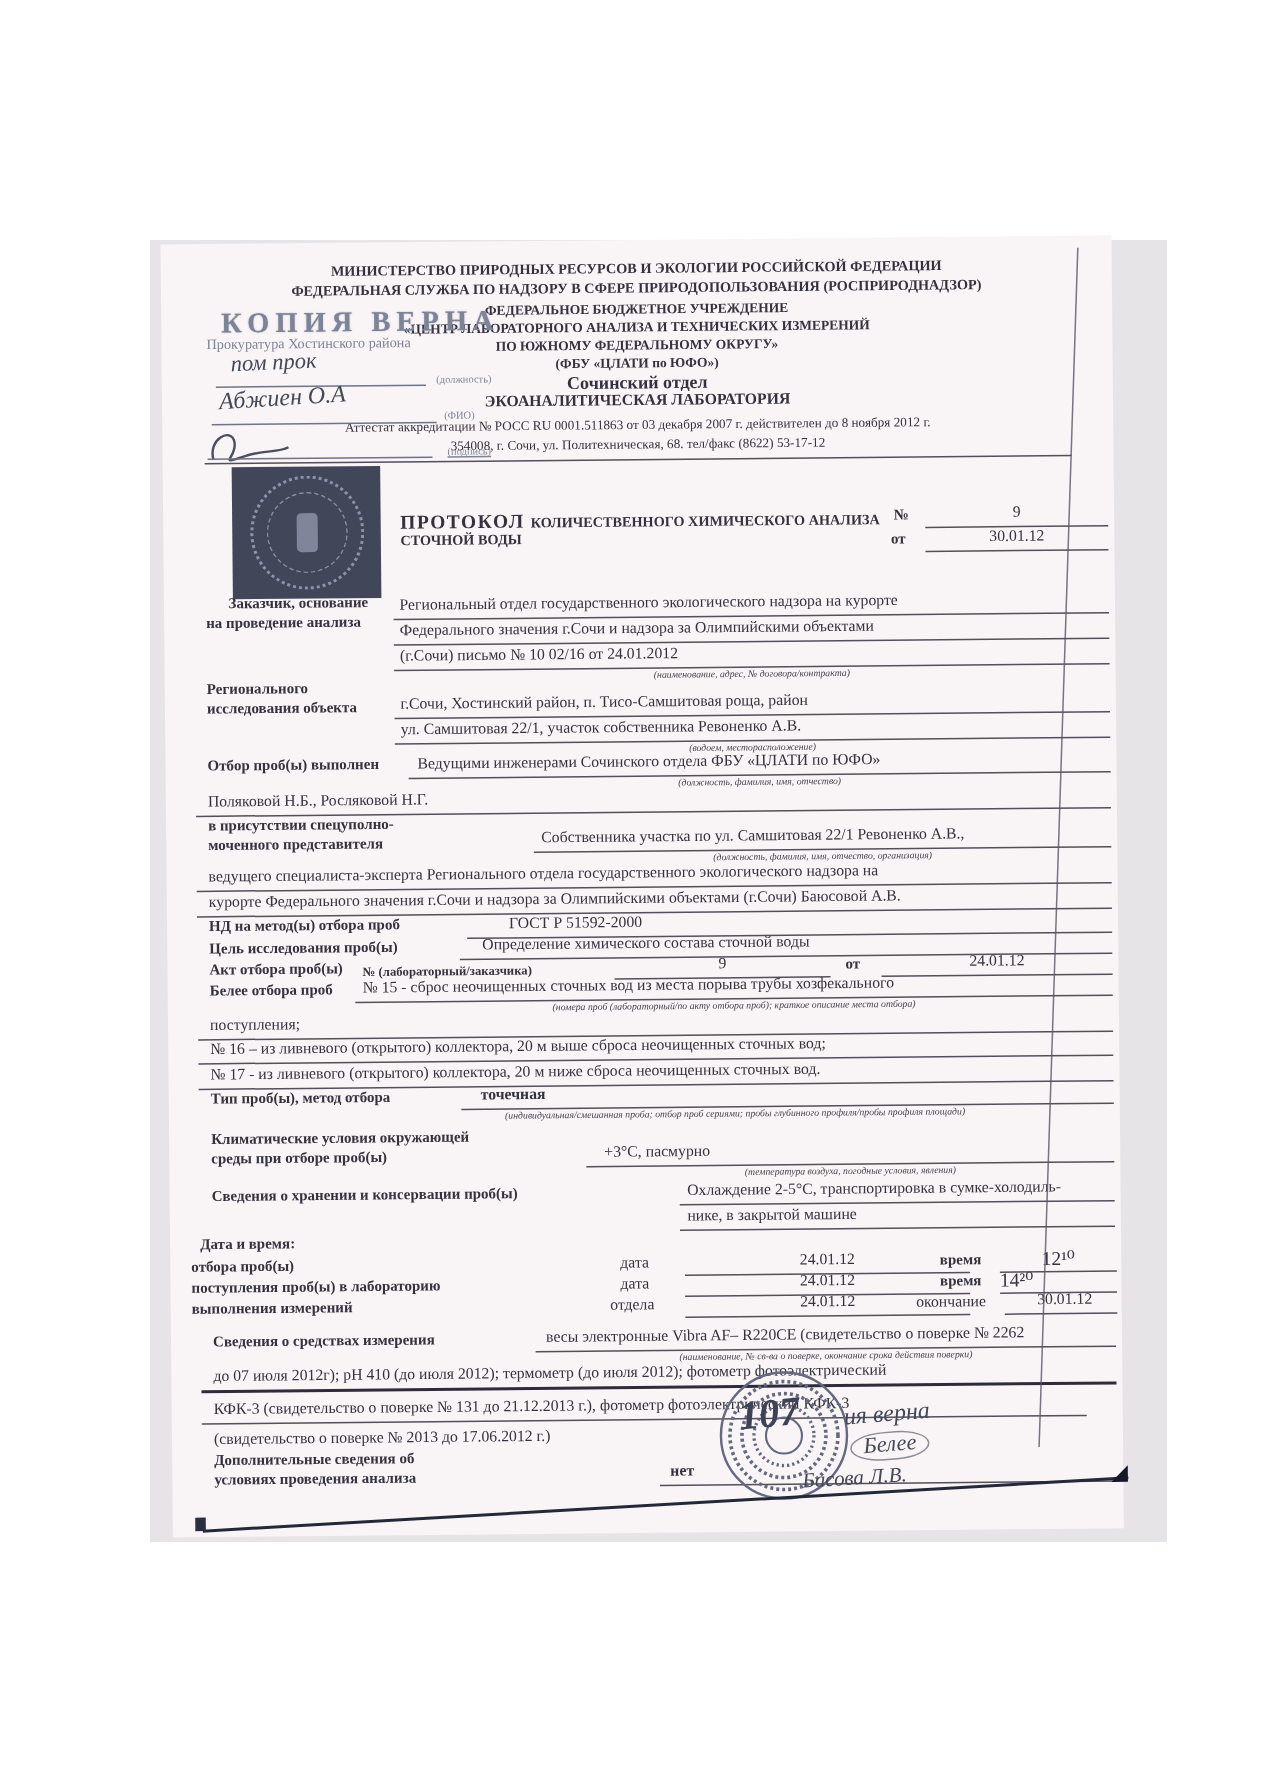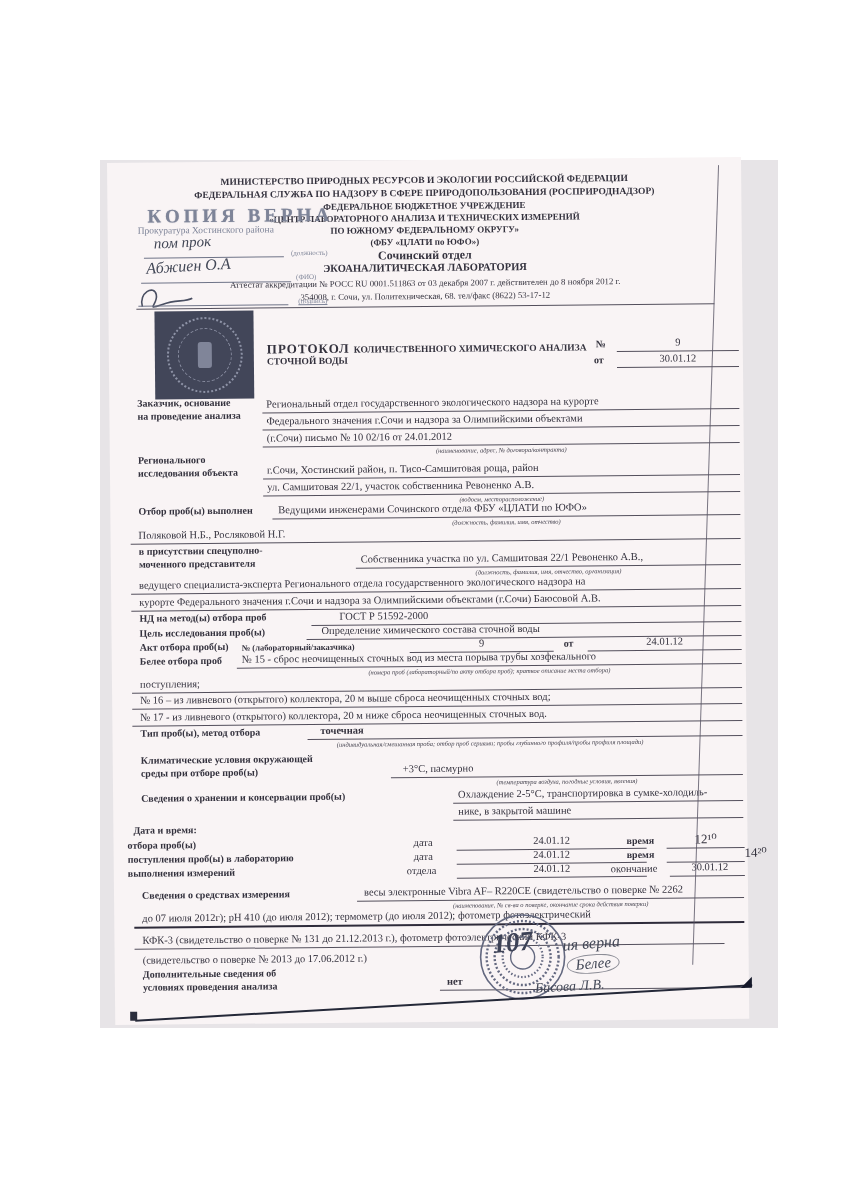--- a/index.html
+++ b/index.html
@@ -80,21 +80,21 @@
     <span style="font-weight:bold;font-size:9.5px;">КОЛИЧЕСТВЕННОГО ХИМИЧЕСКОГО АНАЛИЗА</span>
   </div>
   <div class="abs" style="left:158px;top:195px;font-weight:bold;font-size:9.5px;">СТОЧНОЙ ВОДЫ</div>
   <div class="abs lbl" style="left:487px;top:180px;">№</div>
   <div class="abs val" style="left:510px;top:179px;width:118px;text-align:center;">9</div>
   <div class="line" style="left:508px;top:193px;width:122px;"></div>
   <div class="abs lbl" style="left:485px;top:196px;">от</div>
   <div class="abs val" style="left:510px;top:195px;width:118px;text-align:center;">30.01.12</div>
   <div class="line" style="left:508px;top:209px;width:122px;"></div>
 
-  <div class="abs lbl" style="left:28px;top:235px;">Заказчик, основание</div>
+  <div class="abs lbl" style="left:43px;top:235px;">Заказчик, основание</div>
   <div class="abs lbl" style="left:28px;top:248px;">на проведение анализа</div>
   <div class="abs val" style="left:157px;top:237px;">Региональный отдел государственного экологического надзора на курорте</div>
   <div class="line" style="left:153px;top:251px;width:477px;"></div>
   <div class="abs val" style="left:157px;top:254px;">Федерального значения г.Сочи и надзора за Олимпийскими объектами</div>
   <div class="line" style="left:153px;top:268px;width:477px;"></div>
   <div class="abs val" style="left:157px;top:271px;">(г.Сочи)  письмо № 10 02/16 от 24.01.2012</div>
   <div class="line" style="left:153px;top:285px;width:477px;"></div>
   <div class="abs fine" style="left:153px;top:287px;width:477px;text-align:center;font-style:italic;">(наименование, адрес, № договора/контракта)</div>
 
   <div class="abs lbl" style="left:28px;top:292px;">Регионального</div>
@@ -172,21 +172,21 @@
   <div class="abs val" style="left:343px;top:676px;width:190px;text-align:center;">24.01.12</div>
   <div class="line" style="left:343px;top:690px;width:190px;"></div>
   <div class="abs lbl" style="left:513px;top:677px;">время</div>
   <div class="abs val sup" style="left:553px;top:674px;width:78px;text-align:center;">12¹⁰</div>
   <div class="line" style="left:553px;top:690px;width:78px;"></div>
   <div class="abs lbl" style="left:14px;top:691px;">поступления проб(ы)  в лабораторию</div>
   <div class="abs val" style="left:300px;top:691px;">дата</div>
   <div class="abs val" style="left:343px;top:690px;width:190px;text-align:center;">24.01.12</div>
   <div class="line" style="left:343px;top:704px;width:190px;"></div>
   <div class="abs lbl" style="left:513px;top:691px;">время</div>
-  <div class="abs val sup" style="left:575px;top:688px;width:78px;text-align:right;">14²⁰</div>
+  <div class="abs val sup" style="left:553px;top:688px;width:78px;text-align:left;">14²⁰</div>
   <div class="line" style="left:553px;top:704px;width:78px;"></div>
   <div class="abs lbl" style="left:14px;top:705px;">выполнения измерений</div>
   <div class="abs val" style="left:293px;top:705px;">отдела</div>
   <div class="abs val" style="left:343px;top:704px;width:190px;text-align:center;">24.01.12</div>
   <div class="line" style="left:343px;top:718px;width:190px;"></div>
   <div class="abs val" style="left:497px;top:705px;">окончание</div>
   <div class="abs val" style="left:560px;top:704px;width:72px;text-align:center;">30.01.12</div>
   <div class="line" style="left:556px;top:718px;width:75px;"></div>
 
   <div class="abs lbl" style="left:28px;top:727px;">Сведения о средствах измерения</div>

